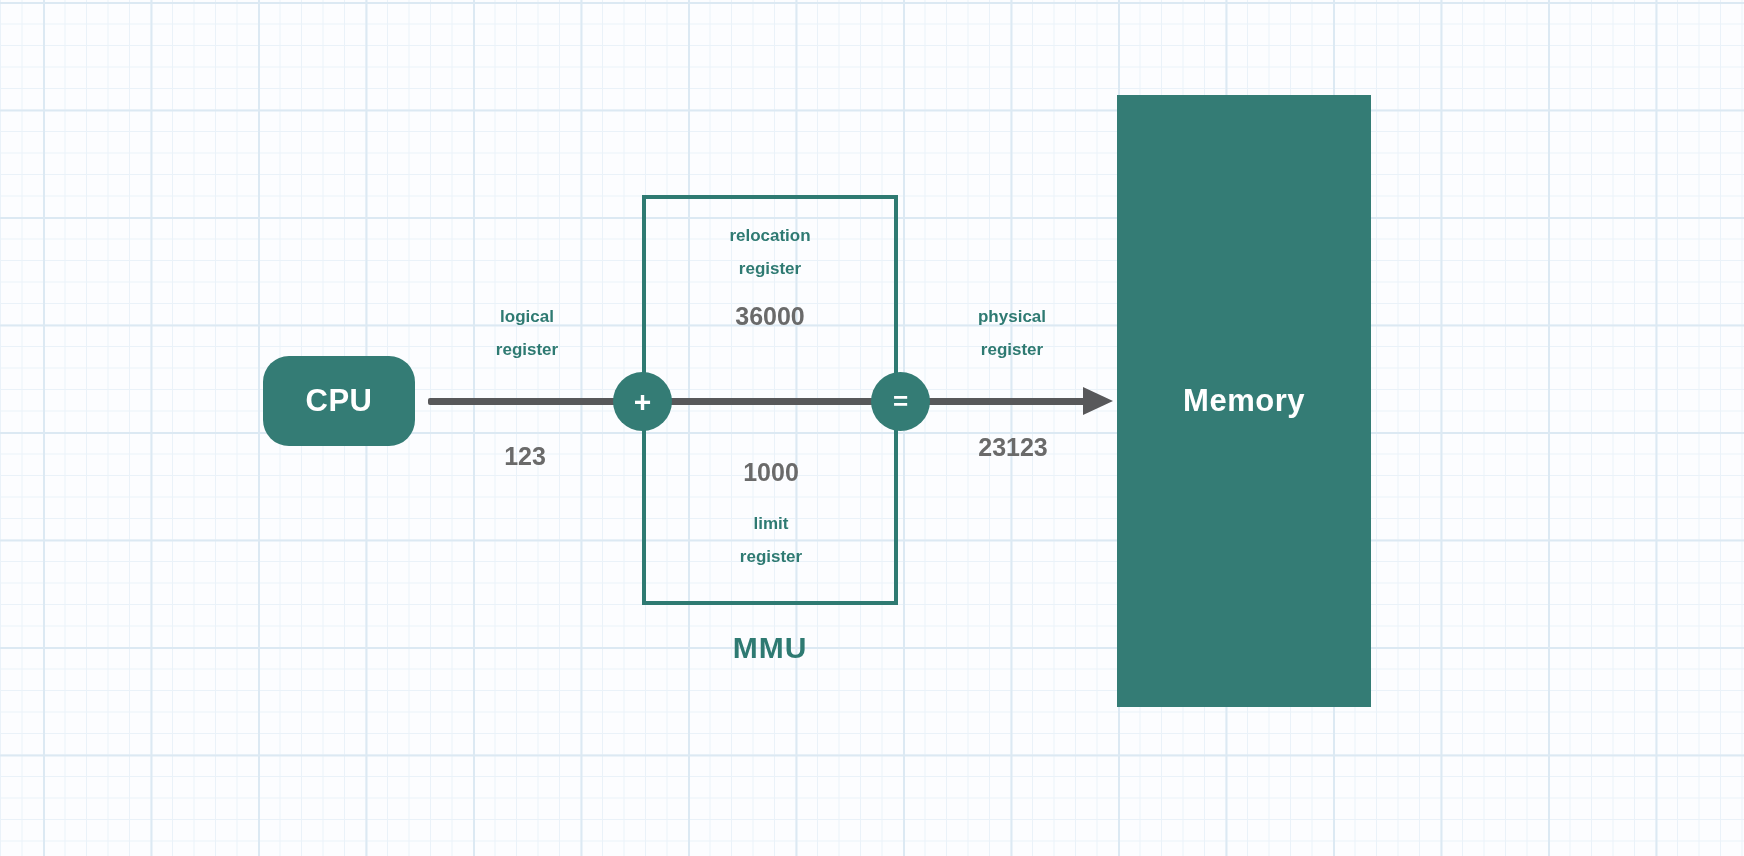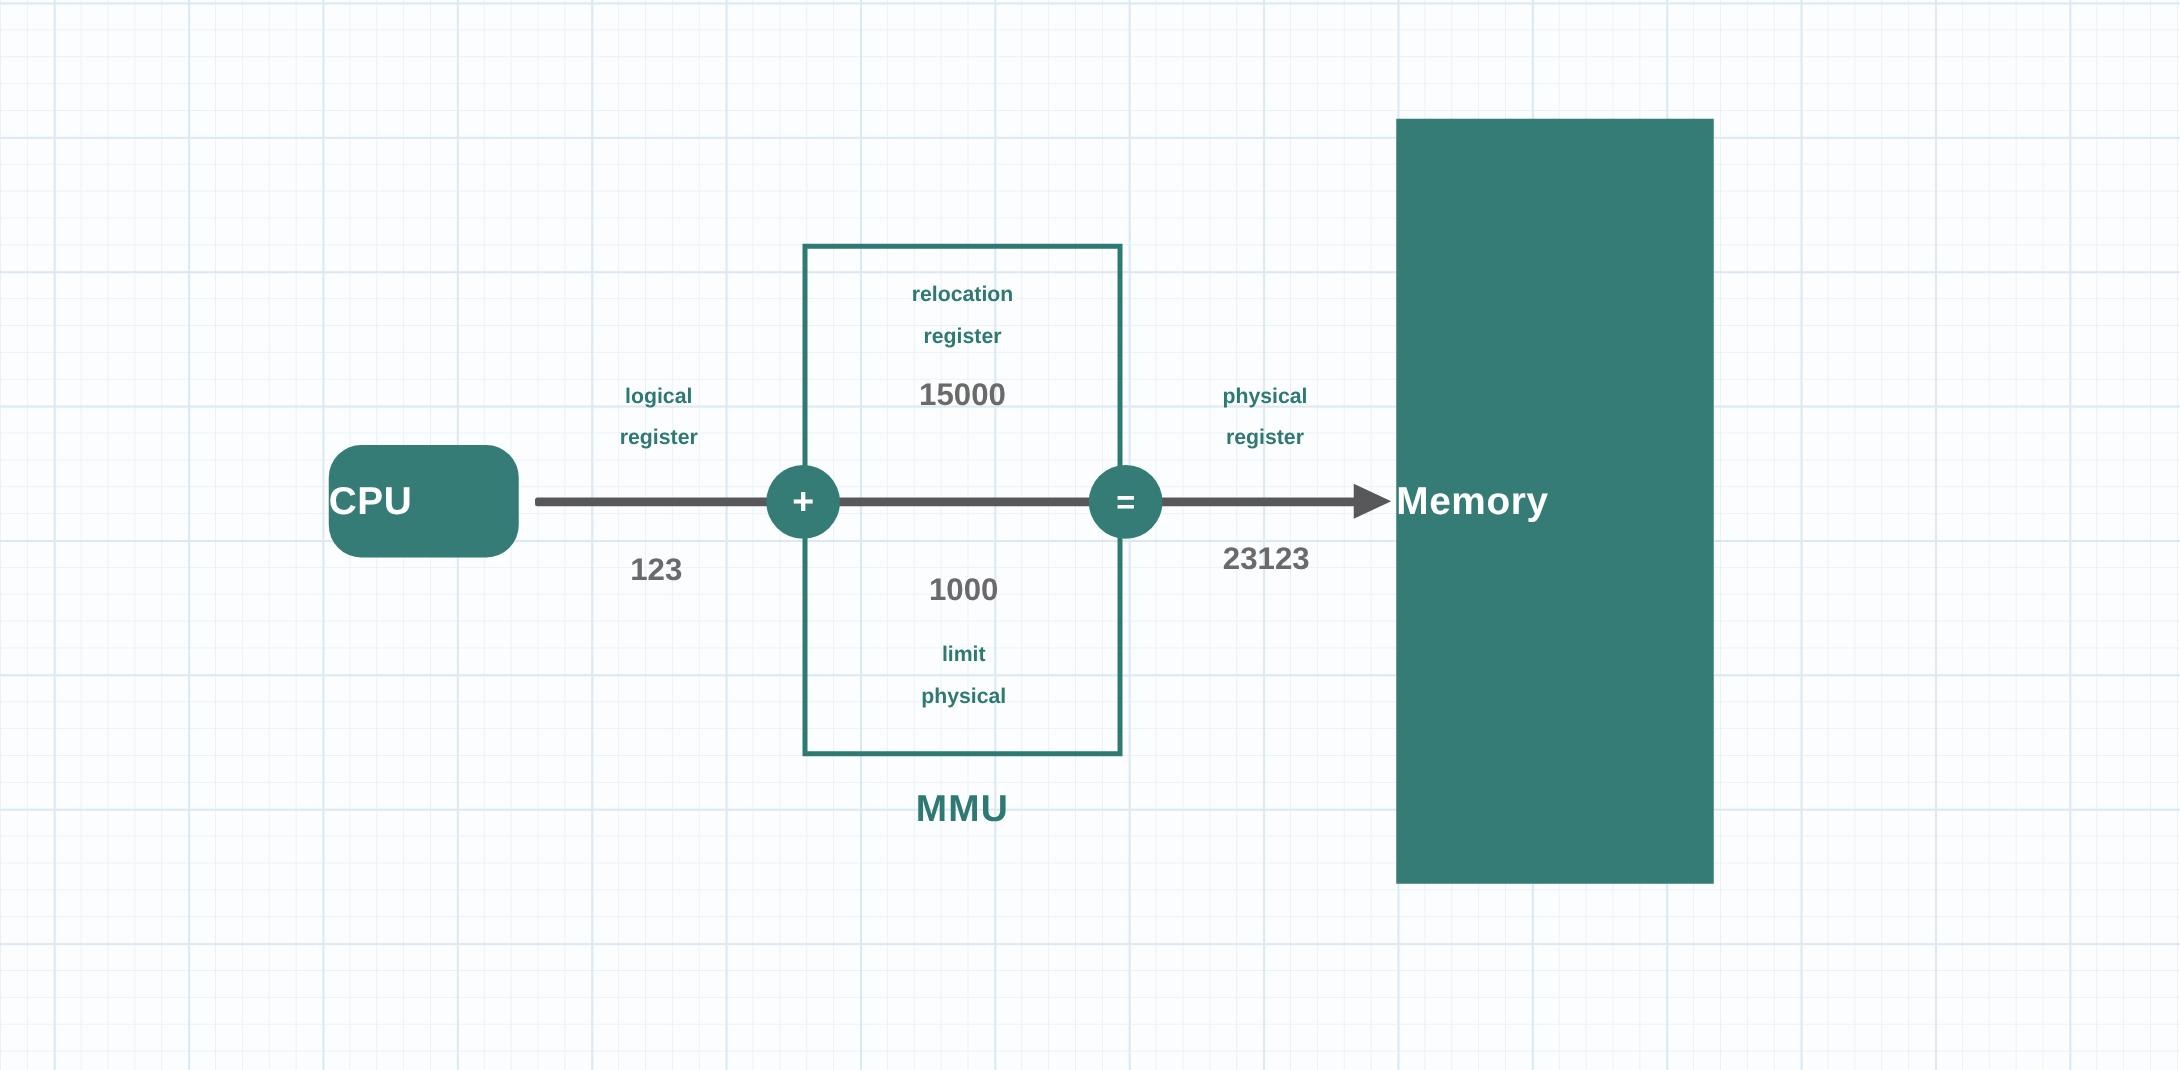--- a/index.html
+++ b/index.html
@@ -37,20 +37,21 @@
       0px 2px,
       0px 2px;
   }
 
   .node {
     position: absolute;
     background: var(--teal);
     color: #ffffff;
     display: flex;
     align-items: center;
+    justify-content: center;
     font-size: 31px;
     font-weight: 600;
     letter-spacing: 0.5px;
   }
   .node--cpu {
     left: 263px; top: 356px;
     width: 152px; height: 90px;
     border-radius: 26px;
   }
   .node--memory {
@@ -157,25 +158,25 @@
   <div class="op-circle op-circle--eq">
     <span>=</span>
   </div>
 
   <div class="lbl lbl--register pos-logical-label">logical
 register</div>
   <div class="lbl lbl--value pos-logical-value">123</div>
 
   <div class="lbl lbl--register pos-relocation-label">relocation
 register</div>
-  <div class="lbl lbl--value pos-relocation-value">15000</div>
+  <div class="lbl lbl--value pos-relocation-value">36000</div>
 
   <div class="lbl lbl--value pos-limit-value">1000</div>
   <div class="lbl lbl--register pos-limit-label">limit
-physical</div>
+register</div>
 
   <div class="lbl lbl--mmu pos-mmu-label">MMU</div>
 
   <div class="lbl lbl--register pos-physical-label">physical
 register</div>
   <div class="lbl lbl--value pos-physical-value">23123</div>
 
   <div class="node node--memory">
     <span>Memory</span>
   </div>

